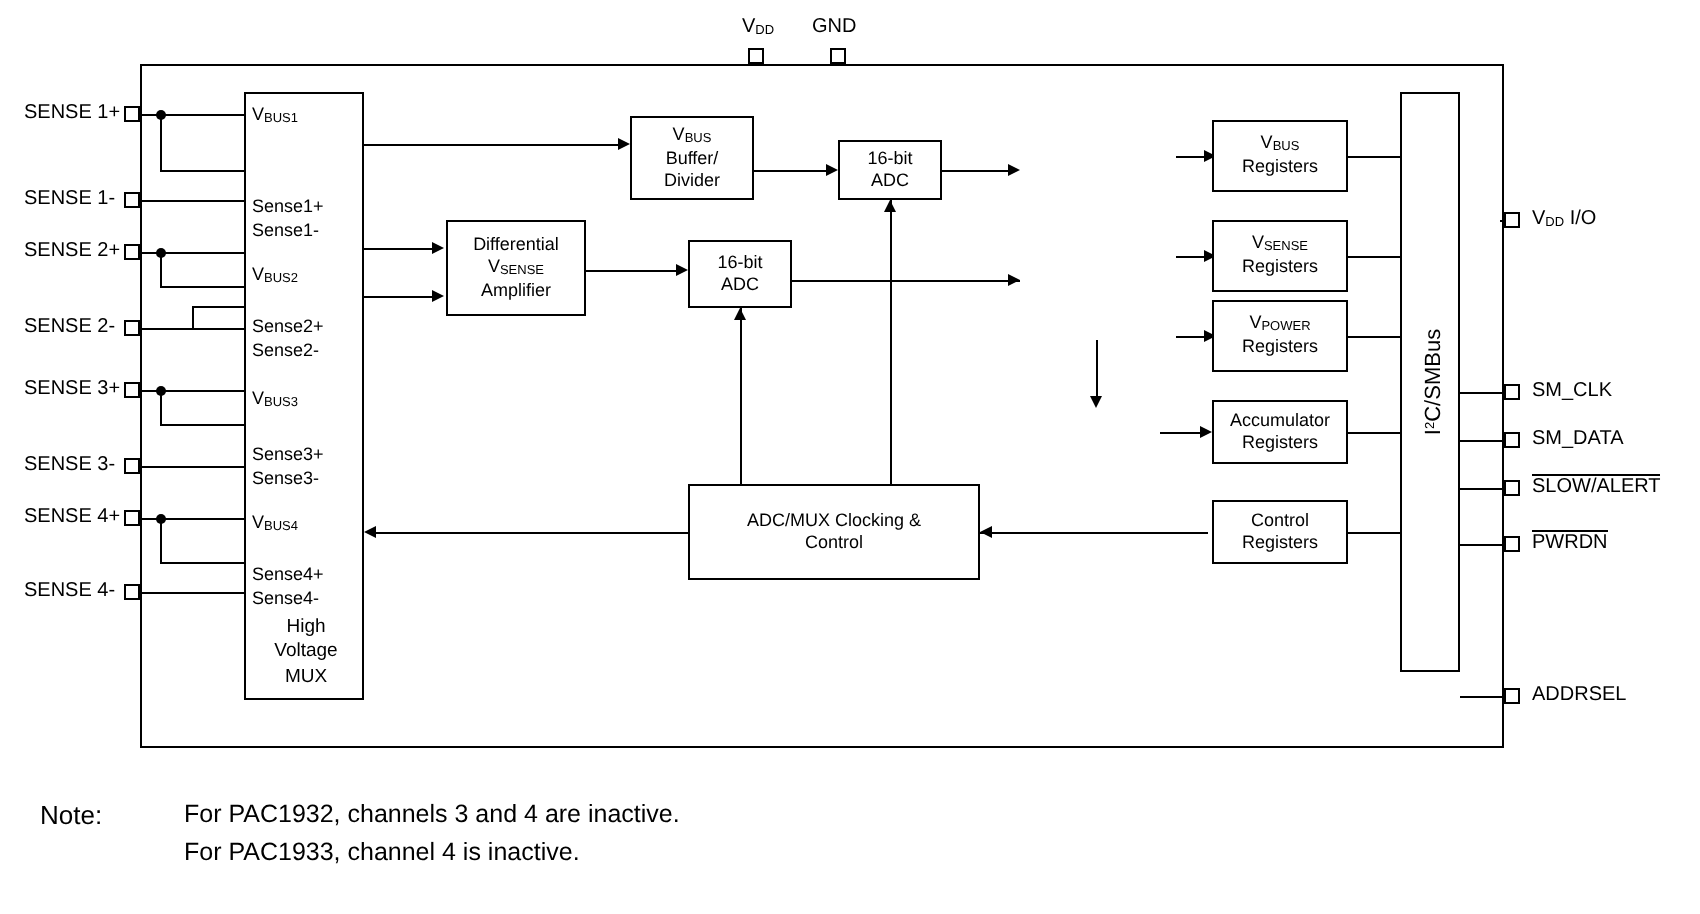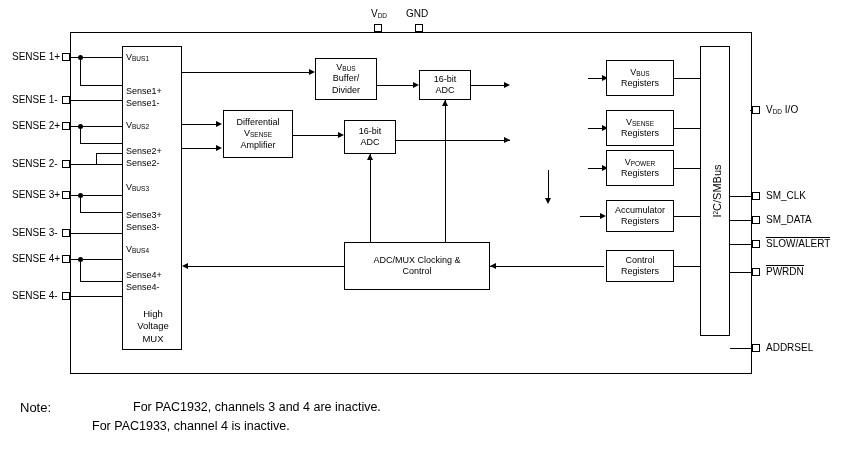--- a/index.html
+++ b/index.html
@@ -109,21 +109,21 @@
     font-size: 12.5px;
     color: #000;
   }
   .note-title {
     position: absolute;
     left: 0px;
     top: 0px;
     font-weight: normal;
     font-size: 13px;
   }
-  .note-line1 { position: absolute; left: 72px; top: 0px; margin-left: 41px; }
+  .note-line1 { position: absolute; left: 72px; top: 0px; }
   .note-line2 { position: absolute; left: 72px; top: 19px; }
   .overline {
     border-top: 1px solid #000;
     padding-top: 0px;
   }
   .hv-text {
     position: absolute;
     font-size: 9.5px;
     color: #000;
     text-align: center;
@@ -189,21 +189,21 @@
   <div class="line vline" style="left:80px; top:259px; height:22px;"></div>
   <div class="line hline" style="left:80px; top:281px; width:42px;"></div>
 
   <div class="pin-label" style="left:12px; top:290px;">SENSE 4-</div>
   <div class="pin-sq" style="left:62px; top:292px;"></div>
   <div class="line hline" style="left:70px; top:296px; width:52px;"></div>
 
   <div class="box" style="left:122px; top:46px; width:60px; height:304px;"></div>
   <div style="position:absolute; left:126px; top:52px; width:54px; font-size:9px; color:#000;">
     <div style="height:20px;">V<span class="sub">BUS1</span></div>
-    <div style="height:12px; margin-top:14px;">Sense1+</div>
+    <div style="height:12px; margin-top:26px;">Sense1+</div>
     <div style="height:12px;">Sense1-</div>
     <div style="height:14px; margin-top:10px;">V<span class="sub">BUS2</span></div>
     <div style="height:12px; margin-top:12px;">Sense2+</div>
     <div style="height:12px;">Sense2-</div>
     <div style="height:14px; margin-top:12px;">V<span class="sub">BUS3</span></div>
     <div style="height:12px; margin-top:14px;">Sense3+</div>
     <div style="height:12px;">Sense3-</div>
     <div style="height:14px; margin-top:10px;">V<span class="sub">BUS4</span></div>
     <div style="height:12px; margin-top:12px;">Sense4+</div>
     <div style="height:12px;">Sense4-</div>

